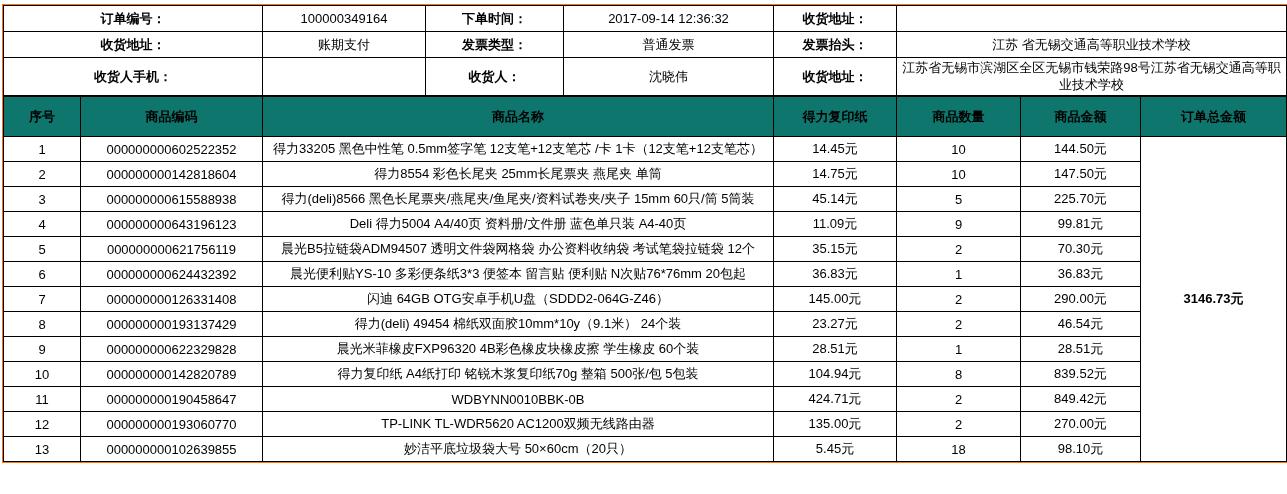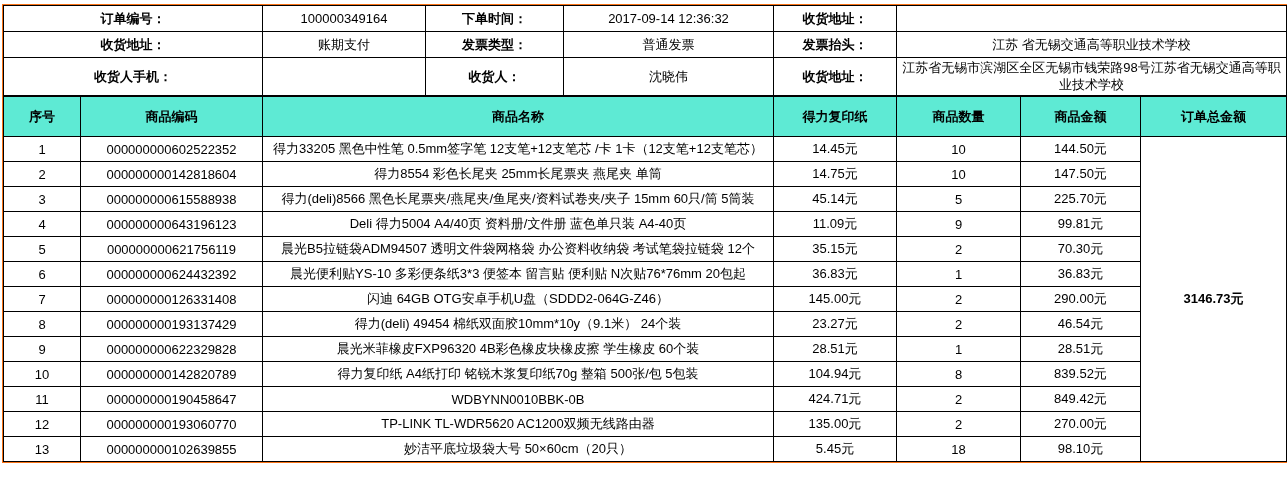--- a/index.html
+++ b/index.html
@@ -28,21 +28,21 @@
     overflow:hidden;
     box-sizing:border-box;
   }
   
   .sheet{border:1px solid #f97316;}
   td.lbl{font-weight:bold;white-space:nowrap;}
   .info-table td{height:26px;white-space:nowrap;}
   .info-table td.wrap{white-space:normal;line-height:1.25;margin-top:20px;}
   .info-table tr.tall td{height:38px;}
   .prod-table th{
-    background:#5eead4;
+    background:#0f766e;
     font-weight:bold;
     height:40px;
     white-space:nowrap;
   }
   .prod-table td{height:25px;white-space:nowrap;}
   .prod-table td.total-cell{
     white-space:nowrap;
     vertical-align:middle;
     font-weight:bold;
   }

